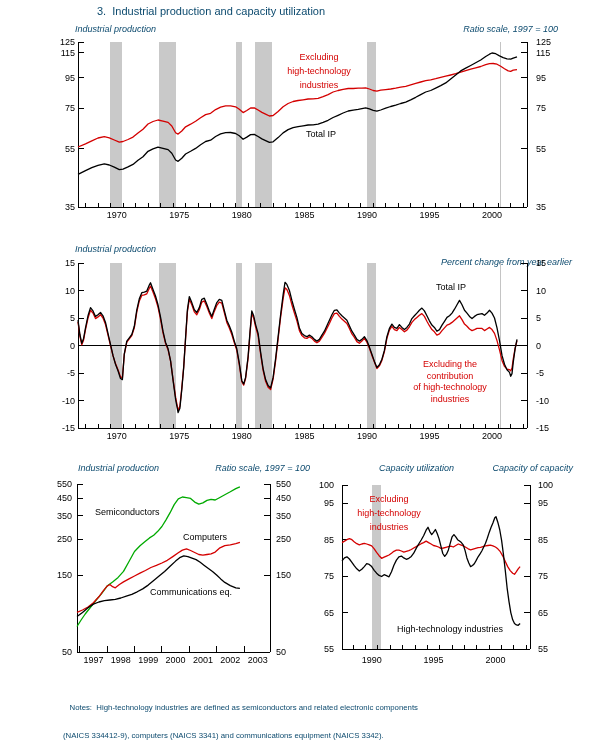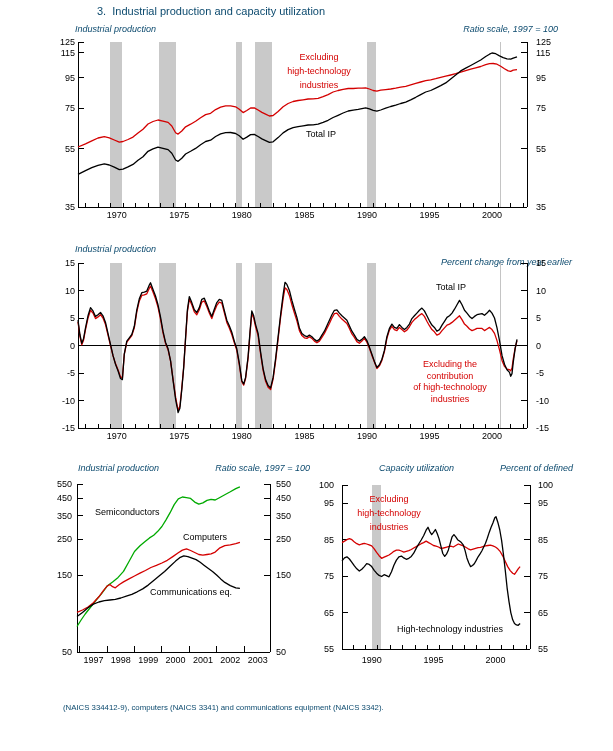--- a/index.html
+++ b/index.html
@@ -27,21 +27,21 @@
 <div id="page">
   <div id="figure-title">3.  Industrial production and capacity utilization</div>
 
   <div class="hdr" id="h1l">Industrial production</div>
   <div class="hdr" id="h1r">Ratio scale, 1997 = 100</div>
   <div class="hdr" id="h2l">Industrial production</div>
   <div class="hdr" id="h2r">Percent change from year earlier</div>
   <div class="hdr" id="h3l">Industrial production</div>
   <div class="hdr" id="h3r">Ratio scale, 1997 = 100</div>
   <div class="hdr" id="h4l">Capacity utilization</div>
-  <div class="hdr" id="h4r">Percent of defined</div>
+  <div class="hdr" id="h4r">Capacity of capacity</div>
 
   <svg id="chart" width="613" height="751">
       <g>
         <rect x="110.0" y="42" width="11.5" height="165" fill="#c9c9c9" shape-rendering="crispEdges"></rect>
         <rect x="159.0" y="42" width="16.6" height="165" fill="#c9c9c9" shape-rendering="crispEdges"></rect>
         <rect x="235.6" y="42" width="6.8" height="165" fill="#c9c9c9" shape-rendering="crispEdges"></rect>
         <rect x="254.8" y="42" width="16.8" height="165" fill="#c9c9c9" shape-rendering="crispEdges"></rect>
         <rect x="367.4" y="42" width="8.4" height="165" fill="#c9c9c9" shape-rendering="crispEdges"></rect>
         <line x1="500.7" x2="500.7" y1="42" y2="207" stroke="#c4c4c4" stroke-width="1.2" shape-rendering="crispEdges"></line>
         <line x1="78" y1="42" x2="78" y2="207" stroke="#000000" stroke-width="1" shape-rendering="crispEdges"></line>
@@ -310,17 +310,18 @@
         <path d="M342.0 542.6L344.5 541.1L346.9 539.7L349.4 538.6L351.9 539.7L354.4 541.9L356.8 543.7L359.3 544.8L361.8 544.0L364.3 543.3L366.7 544.0L369.2 544.8L371.7 545.9L374.2 548.8L376.6 552.4L379.1 555.7L381.6 558.3L384.1 557.2L386.5 556.1L389.0 555.0L391.5 553.2L393.9 551.3L396.4 550.2L398.9 550.2L401.4 551.0L403.8 552.1L406.3 551.3L408.8 550.6L411.3 549.5L413.7 548.0L416.2 546.6L418.7 545.1L421.2 543.7L423.6 542.6L426.1 541.1L428.6 542.6L431.1 544.0L433.5 545.5L436.0 546.2L438.5 547.0L440.9 548.4L443.4 548.0L445.9 547.3L448.4 546.6L450.8 546.2L453.3 547.0L455.8 545.5L458.3 544.0L460.7 544.8L463.2 545.9L465.7 547.3L468.2 548.8L470.6 549.9L473.1 549.1L475.6 548.4L478.1 547.7L480.5 547.3L483.0 546.6L485.5 545.9L487.9 545.5L490.4 545.1L492.9 545.9L495.4 547.0L497.8 548.8L500.3 551.7L502.8 556.1L505.3 561.5L507.7 566.6L510.2 570.6L512.7 573.2L514.5 574.3L516.4 571.7L518.2 568.8L520.1 566.6" fill="none" stroke="#d40000" stroke-width="1.3" stroke-linejoin="round"></path>
         <path d="M342.0 560.8L344.5 557.9L346.9 556.8L349.4 559.0L351.9 562.3L354.4 565.9L356.8 568.8L359.3 571.0L361.8 569.2L364.3 566.6L366.7 563.7L369.2 564.4L371.7 566.6L374.2 570.3L376.6 573.2L379.1 575.4L381.6 576.5L384.1 574.7L386.5 575.7L389.0 576.8L391.5 571.7L393.9 565.2L396.4 560.1L398.9 556.8L401.4 556.1L403.8 557.9L406.3 559.3L408.8 558.3L411.3 556.4L413.7 553.2L416.2 548.4L418.7 544.0L421.2 540.0L423.6 535.7L426.1 530.2L428.0 527.3L429.8 531.6L431.7 534.6L433.5 532.4L435.4 529.5L437.2 533.5L439.1 538.9L440.9 546.2L442.8 553.5L444.7 556.4L446.5 554.2L448.4 549.9L450.2 543.3L452.1 536.8L453.9 534.6L455.8 536.8L457.6 539.7L459.5 541.1L461.4 542.6L463.2 544.8L465.1 550.6L466.9 557.9L468.8 563.0L470.6 566.6L472.5 565.5L474.3 563.7L476.2 560.4L478.1 556.8L479.9 554.2L481.8 551.0L483.6 547.3L485.5 543.3L487.3 538.2L489.2 532.4L491.0 527.6L492.9 522.9L494.8 517.8L496.0 516.7L497.8 522.2L499.7 529.5L501.6 540.4L503.4 554.2L505.3 570.6L507.1 587.8L509.0 601.6L510.8 612.6L512.7 619.8L514.5 623.5L516.4 624.9L518.2 625.3L520.1 623.5" fill="none" stroke="#000000" stroke-width="1.3" stroke-linejoin="round"></path>
         <text x="389" y="502" text-anchor="middle" class="ann" fill="#d40000">Excluding</text>
         <text x="389" y="516" text-anchor="middle" class="ann" fill="#d40000">high-technology</text>
         <text x="389" y="530" text-anchor="middle" class="ann" fill="#d40000">industries</text>
         <text x="450" y="632" text-anchor="middle" class="ann" fill="#000000">High-technology industries</text>
       </g>
     </svg>
 
   <div id="notes">
+    <div>   Notes:  High-technology industries are defined as semiconductors and related electronic components</div>
     <div>(NAICS 334412-9), computers (NAICS 3341) and communications equipment (NAICS 3342).</div>
     
     
   </div>
 </div>
 
 </body></html>

